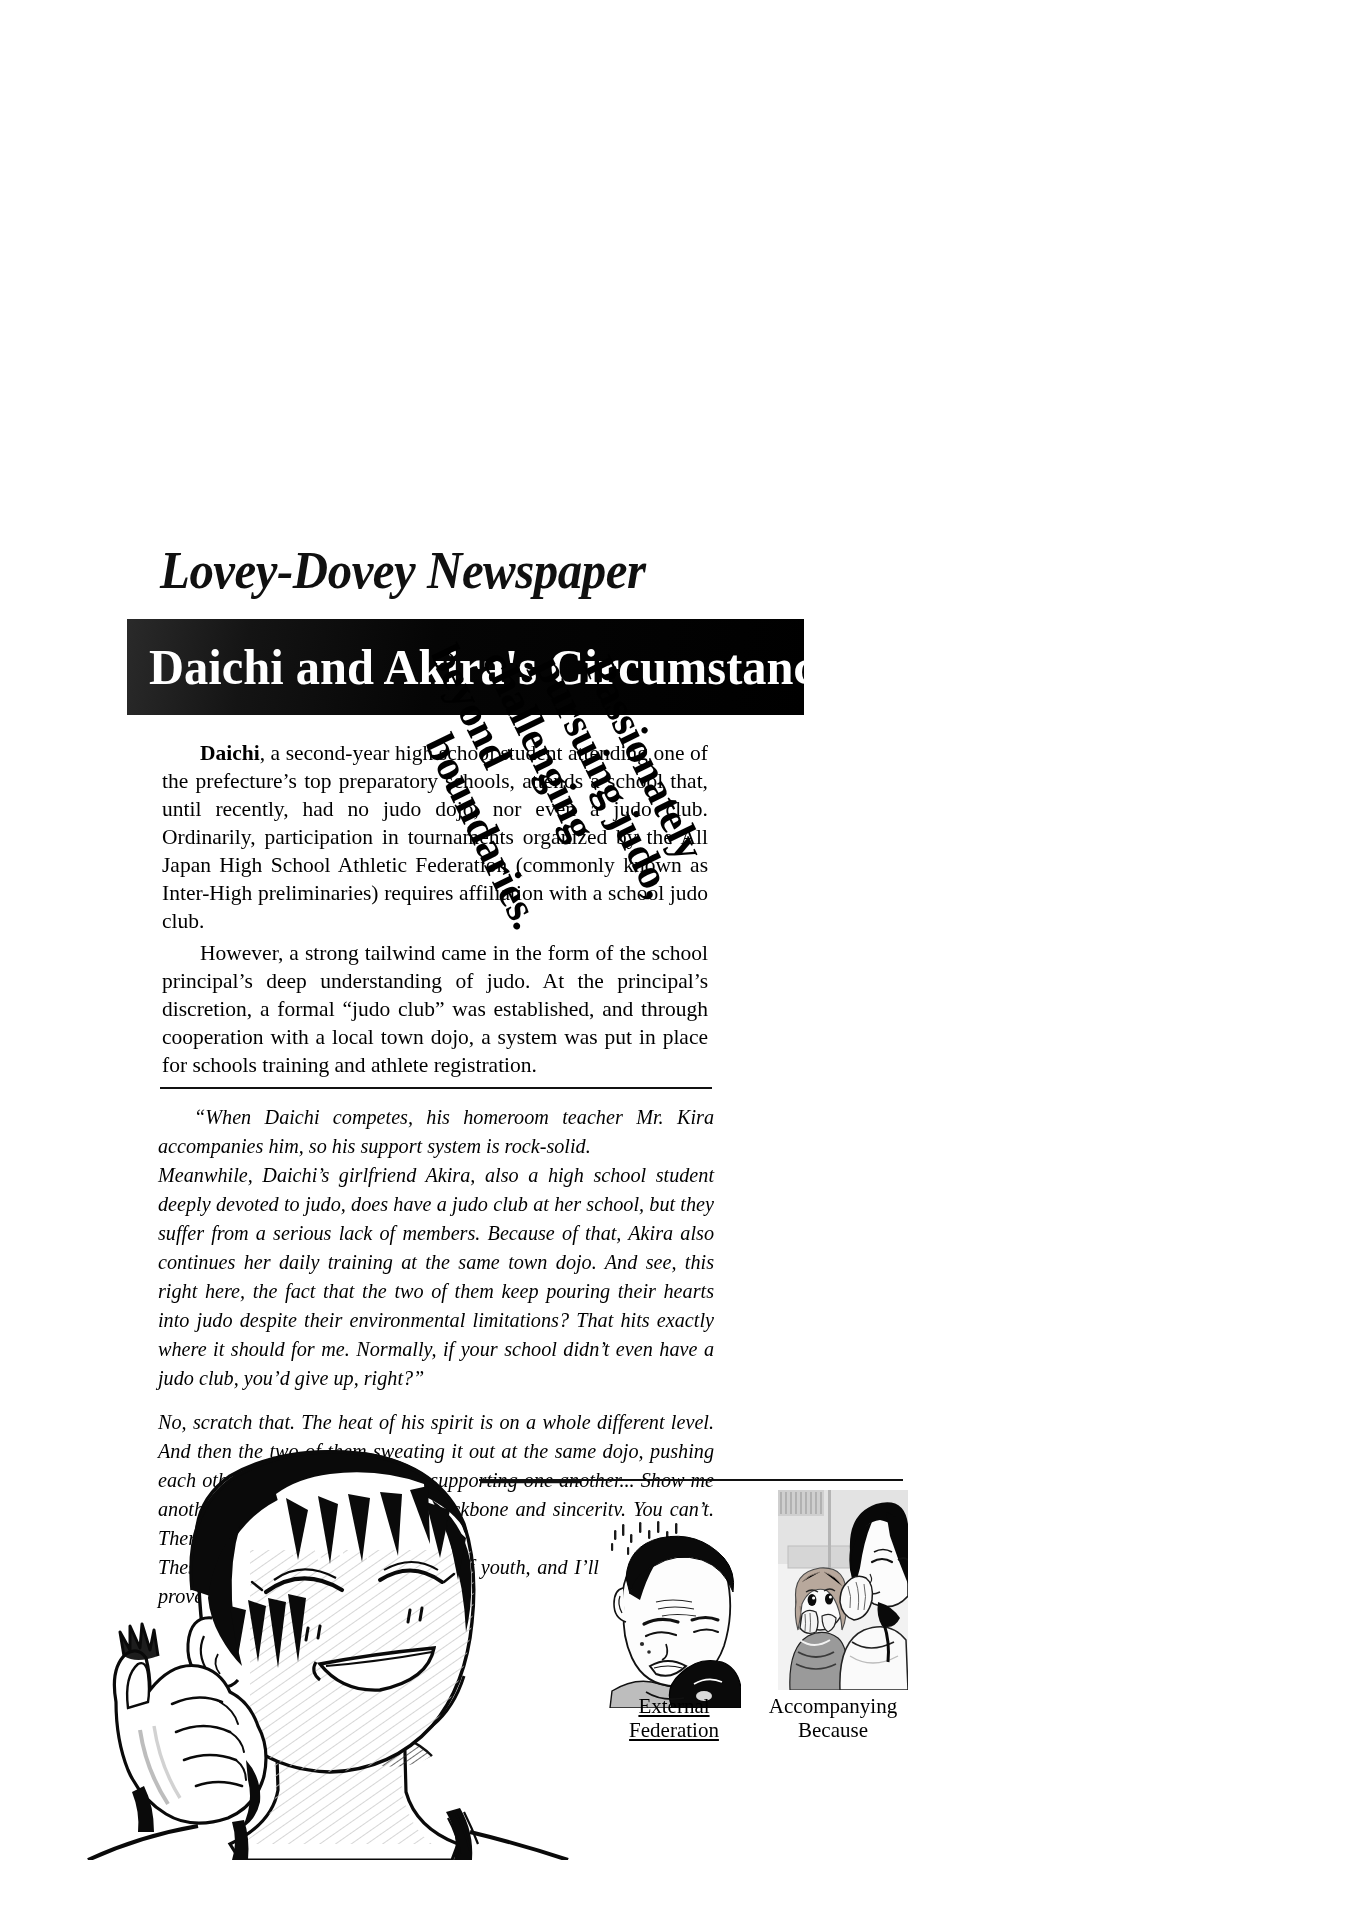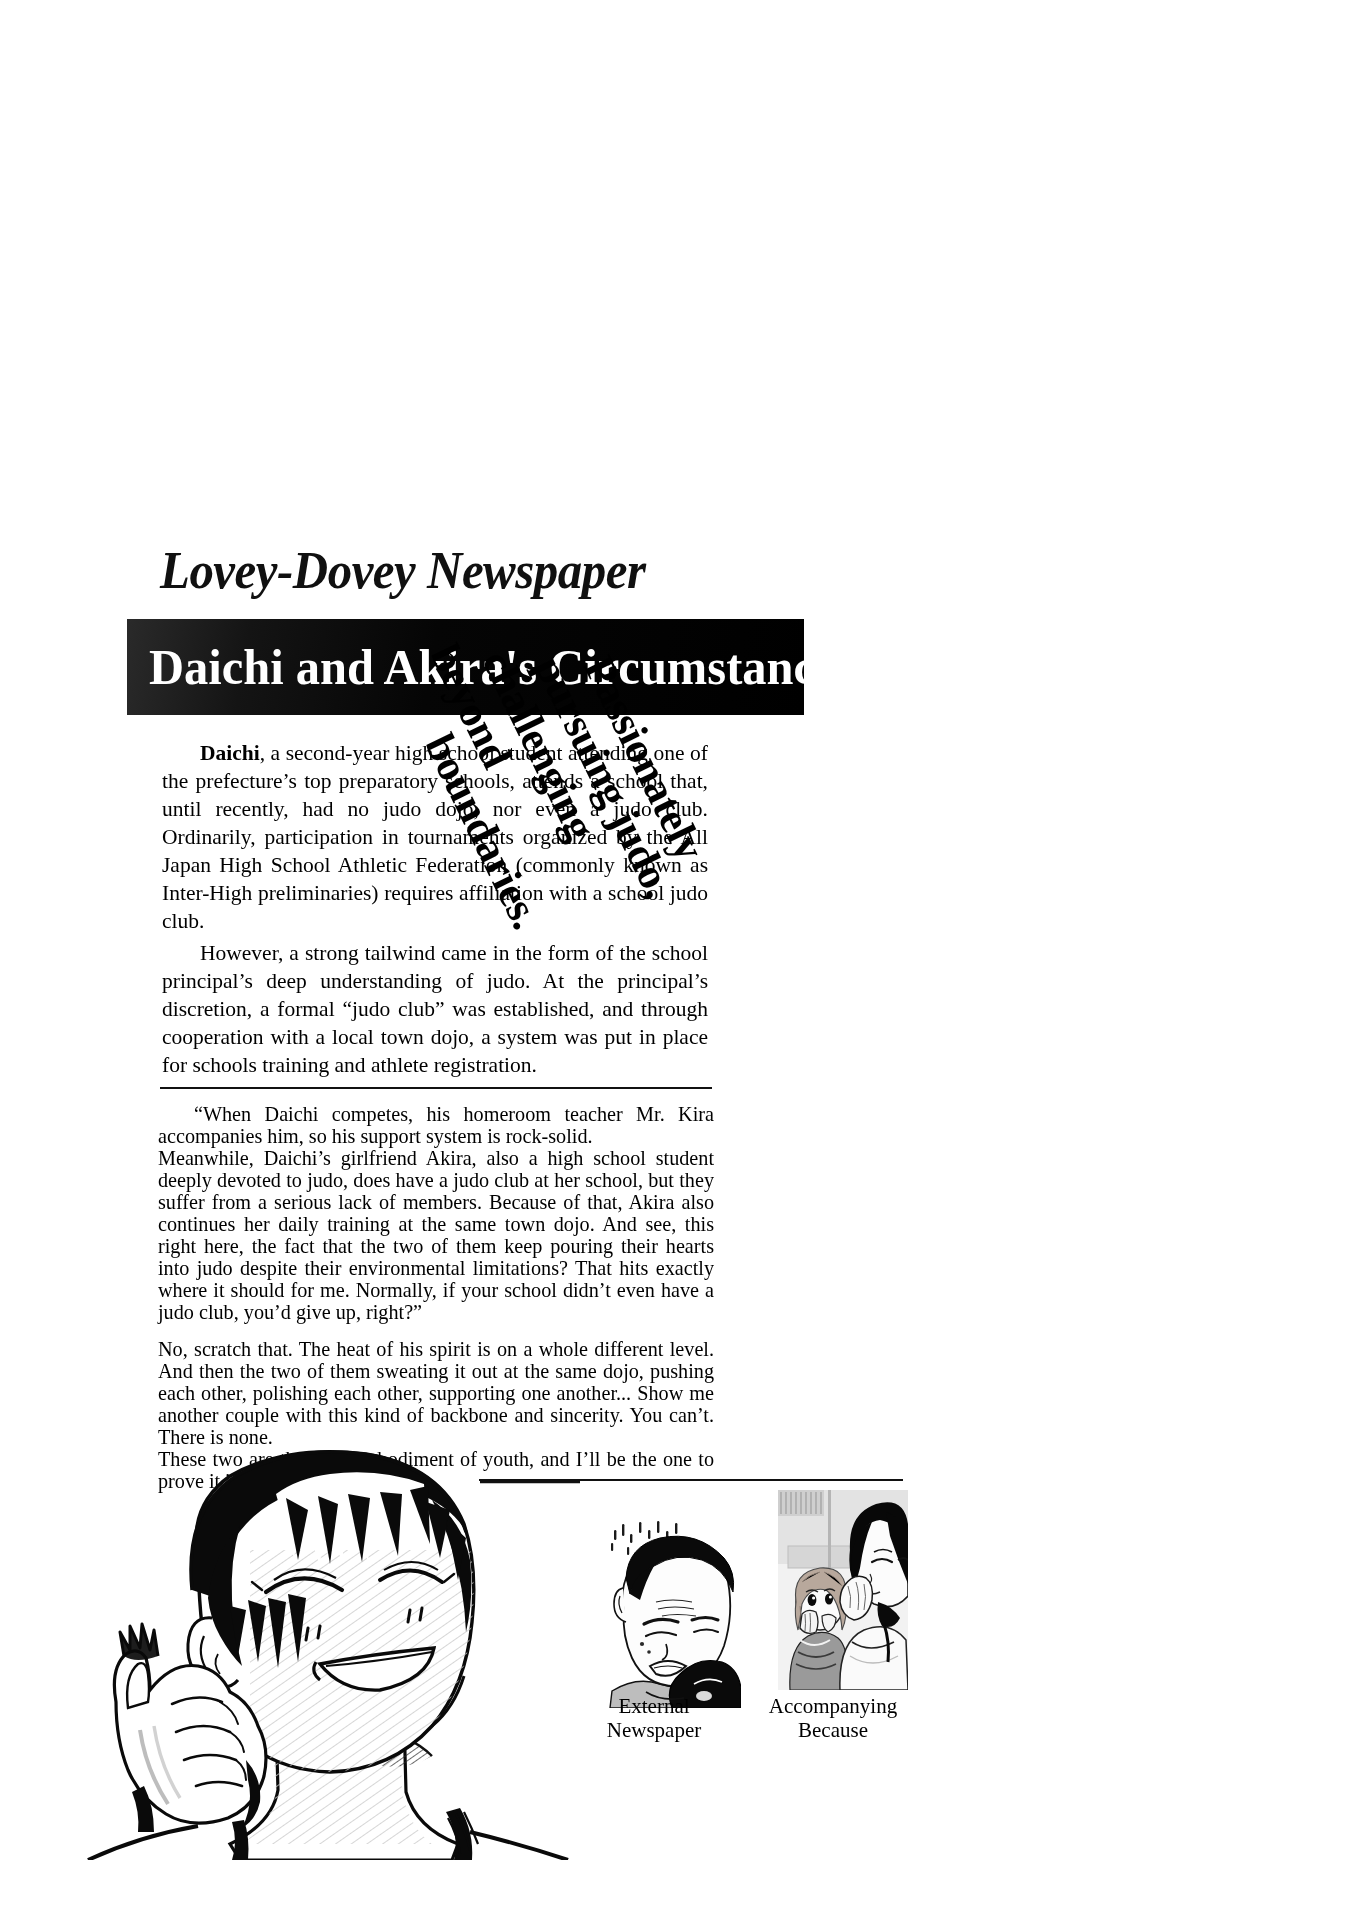--- a/index.html
+++ b/index.html
@@ -93,21 +93,22 @@
 
   
   #quote-block {
     position: absolute;
     left: 158px;
     top: 1103px;
     width: 556px;
   }
   .quote-par {
     font-size: 20.2px;
-    line-height: 22px;
+    line-height: 29px;
+    font-style: italic;
     text-align: justify;
     text-justify: inter-word;
     margin: 0;
     hyphens: none;
   }
   .quote-par.indented { text-indent: 36px; }
   .quote-gap { height: 15px; }
 
   
   #slogan {
@@ -165,21 +166,21 @@
   #photo-left  { left: 0px;   width: 135px; height: 192px; top: 26px; }
   #photo-right { left: 172px; width: 130px; height: 200px; top: 0px; }
 
   .caption {
     position: absolute;
     text-align: center;
     font-size: 21px;
     line-height: 24px;
     color: #000;
   }
-  #caption-left  { left: 570px; top: 1694px; width: 168px; }
+  #caption-left  { left: 590px; top: 1694px; width: 168px; text-decoration: underline; }
   #caption-right { left: 748px; top: 1694px; width: 170px; }
 
   
   #illustration {
     position: absolute;
     left: 80px;
     top: 1440px;
     width: 500px;
     height: 420px;
   }
@@ -356,21 +357,21 @@
       </g>
 
       <path d="M100 112 Q114 116 122 128 Q116 140 104 136 Q98 126 100 112 Z" fill="#0a0a0a"></path>
       <path d="M106 134 Q112 152 110 172" fill="none" stroke="#0a0a0a" stroke-width="3"></path>
     </svg>
   </div>
 </div>
 
 <div class="caption" id="caption-left">
   <span>External</span><br>
-  <span>Newspaper</span>
+  <span>Federation</span>
 </div>
 
 <div class="caption" id="caption-right">
   <span>Accompanying</span><br>
   <span>Because</span>
 </div>
 
 <div id="illustration">
   <svg viewBox="0 0 500 420" width="500" height="420">
     <defs>

